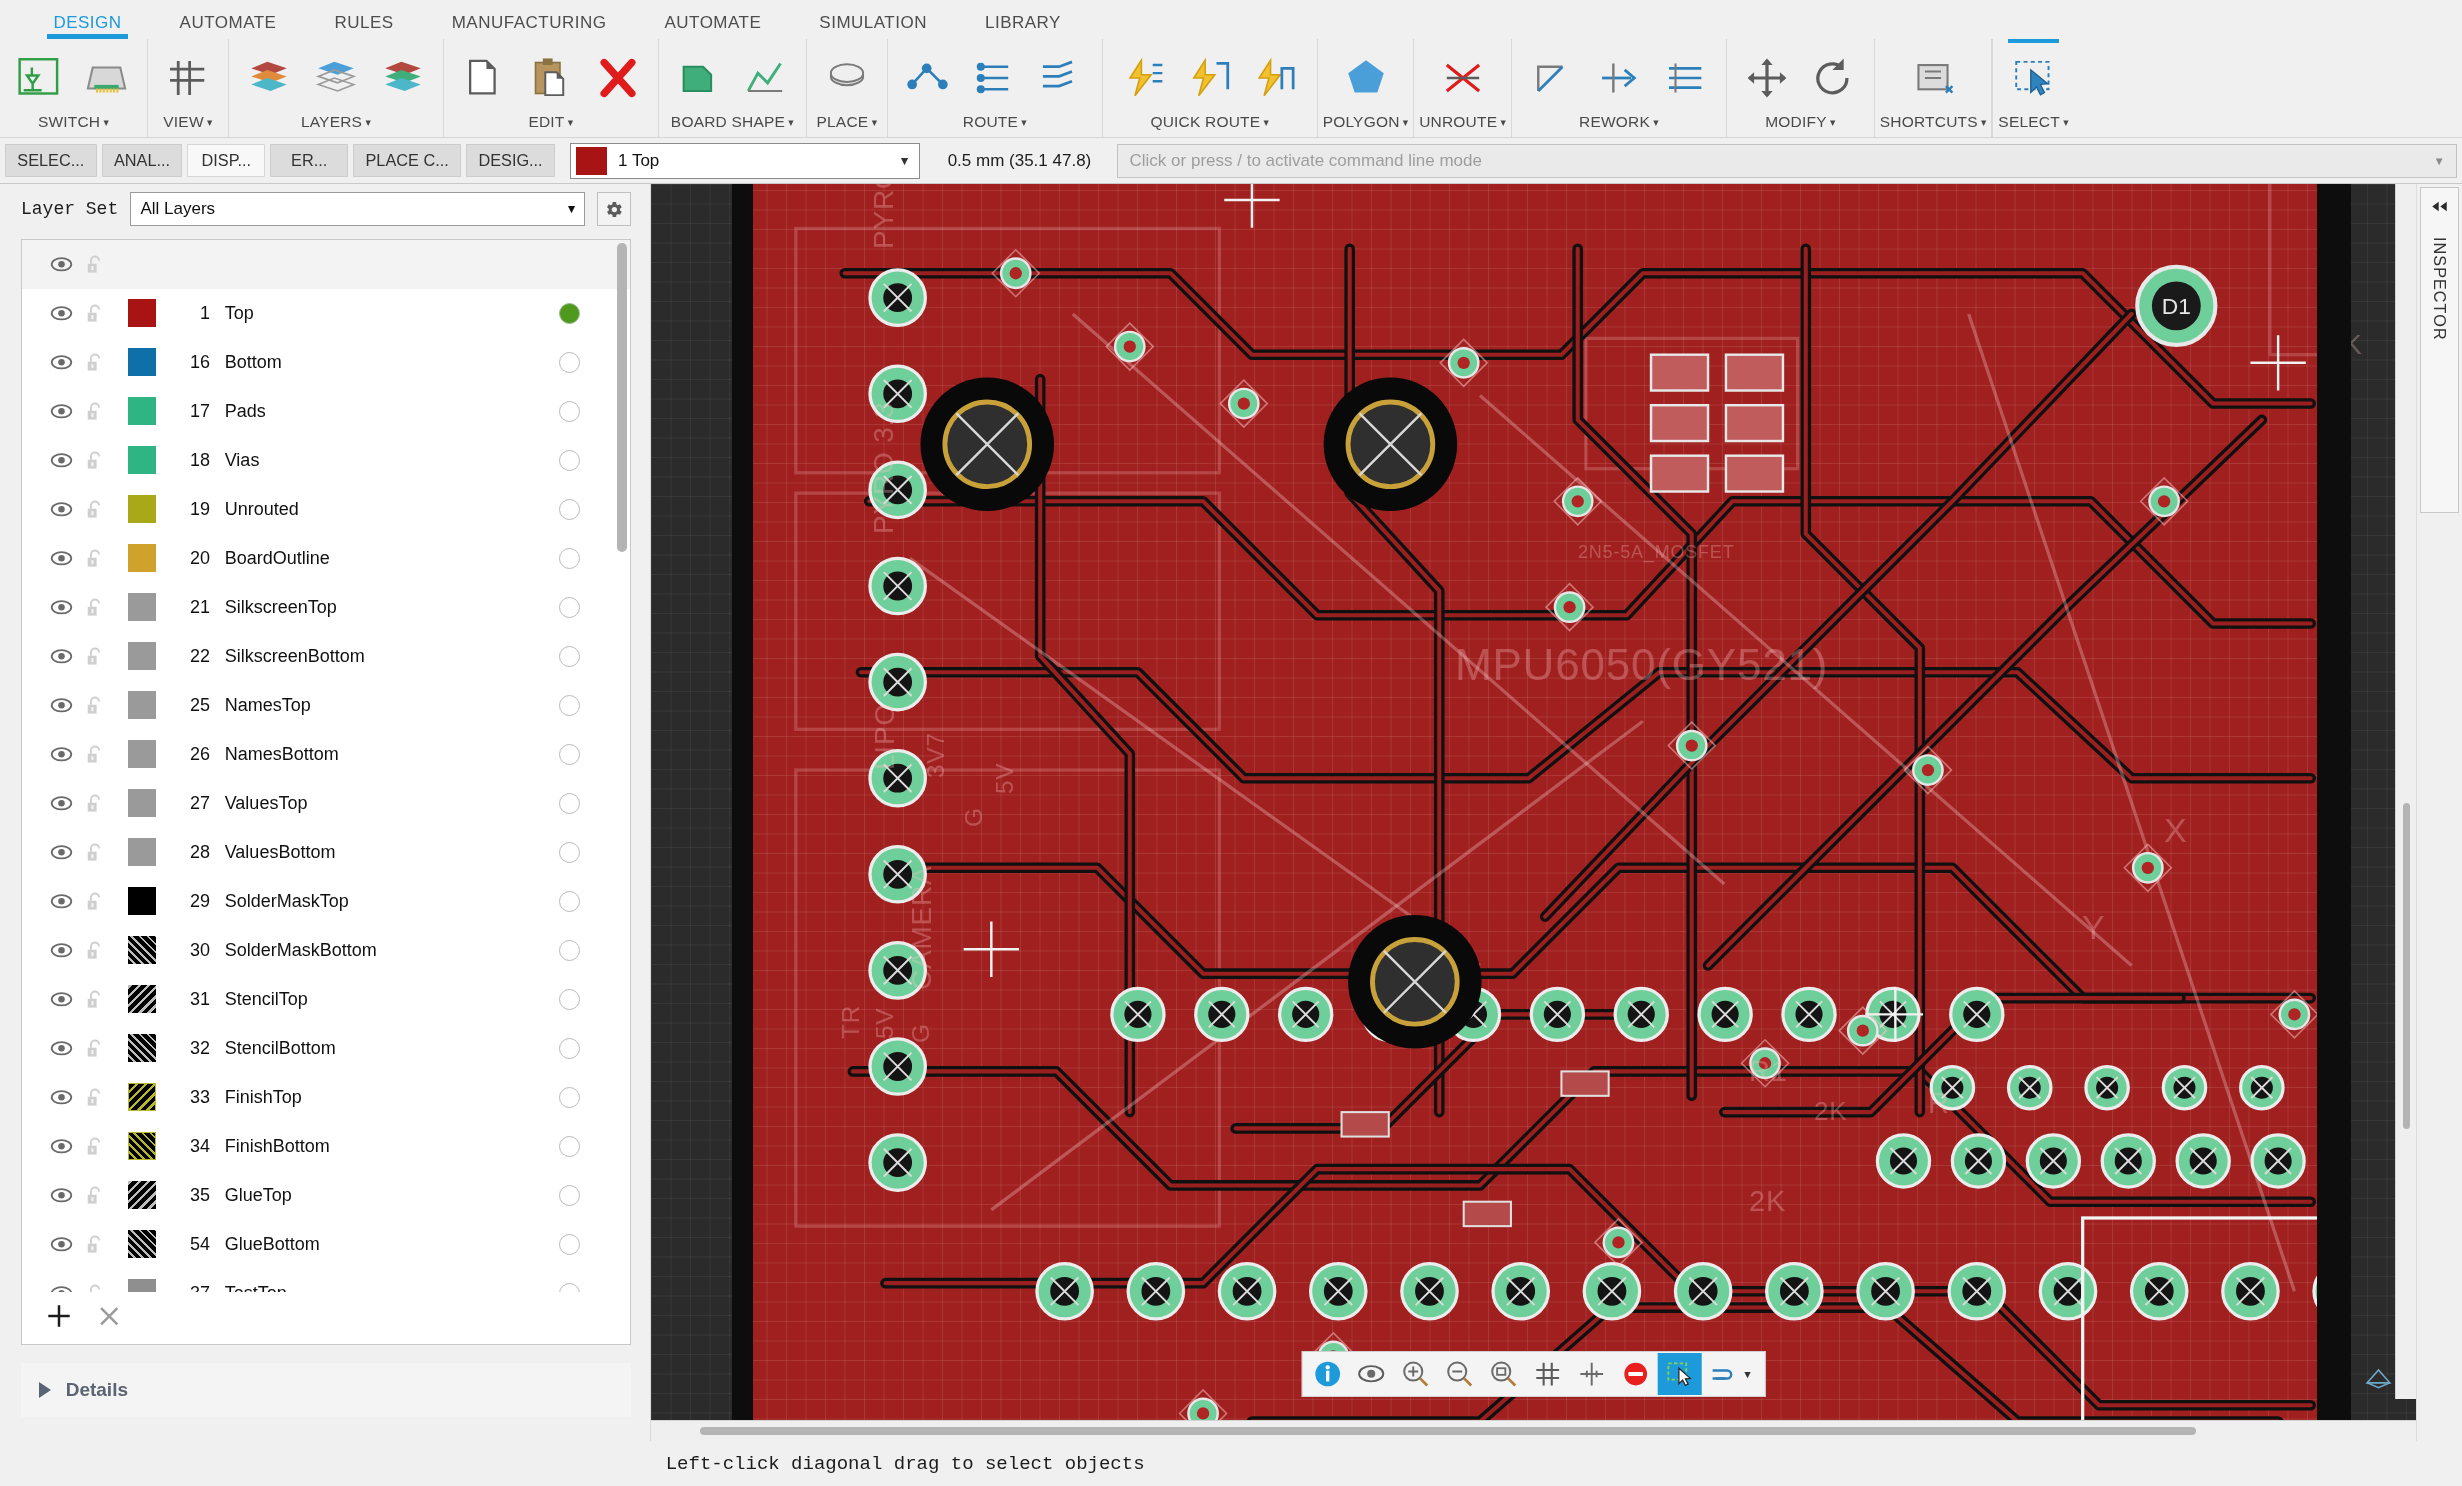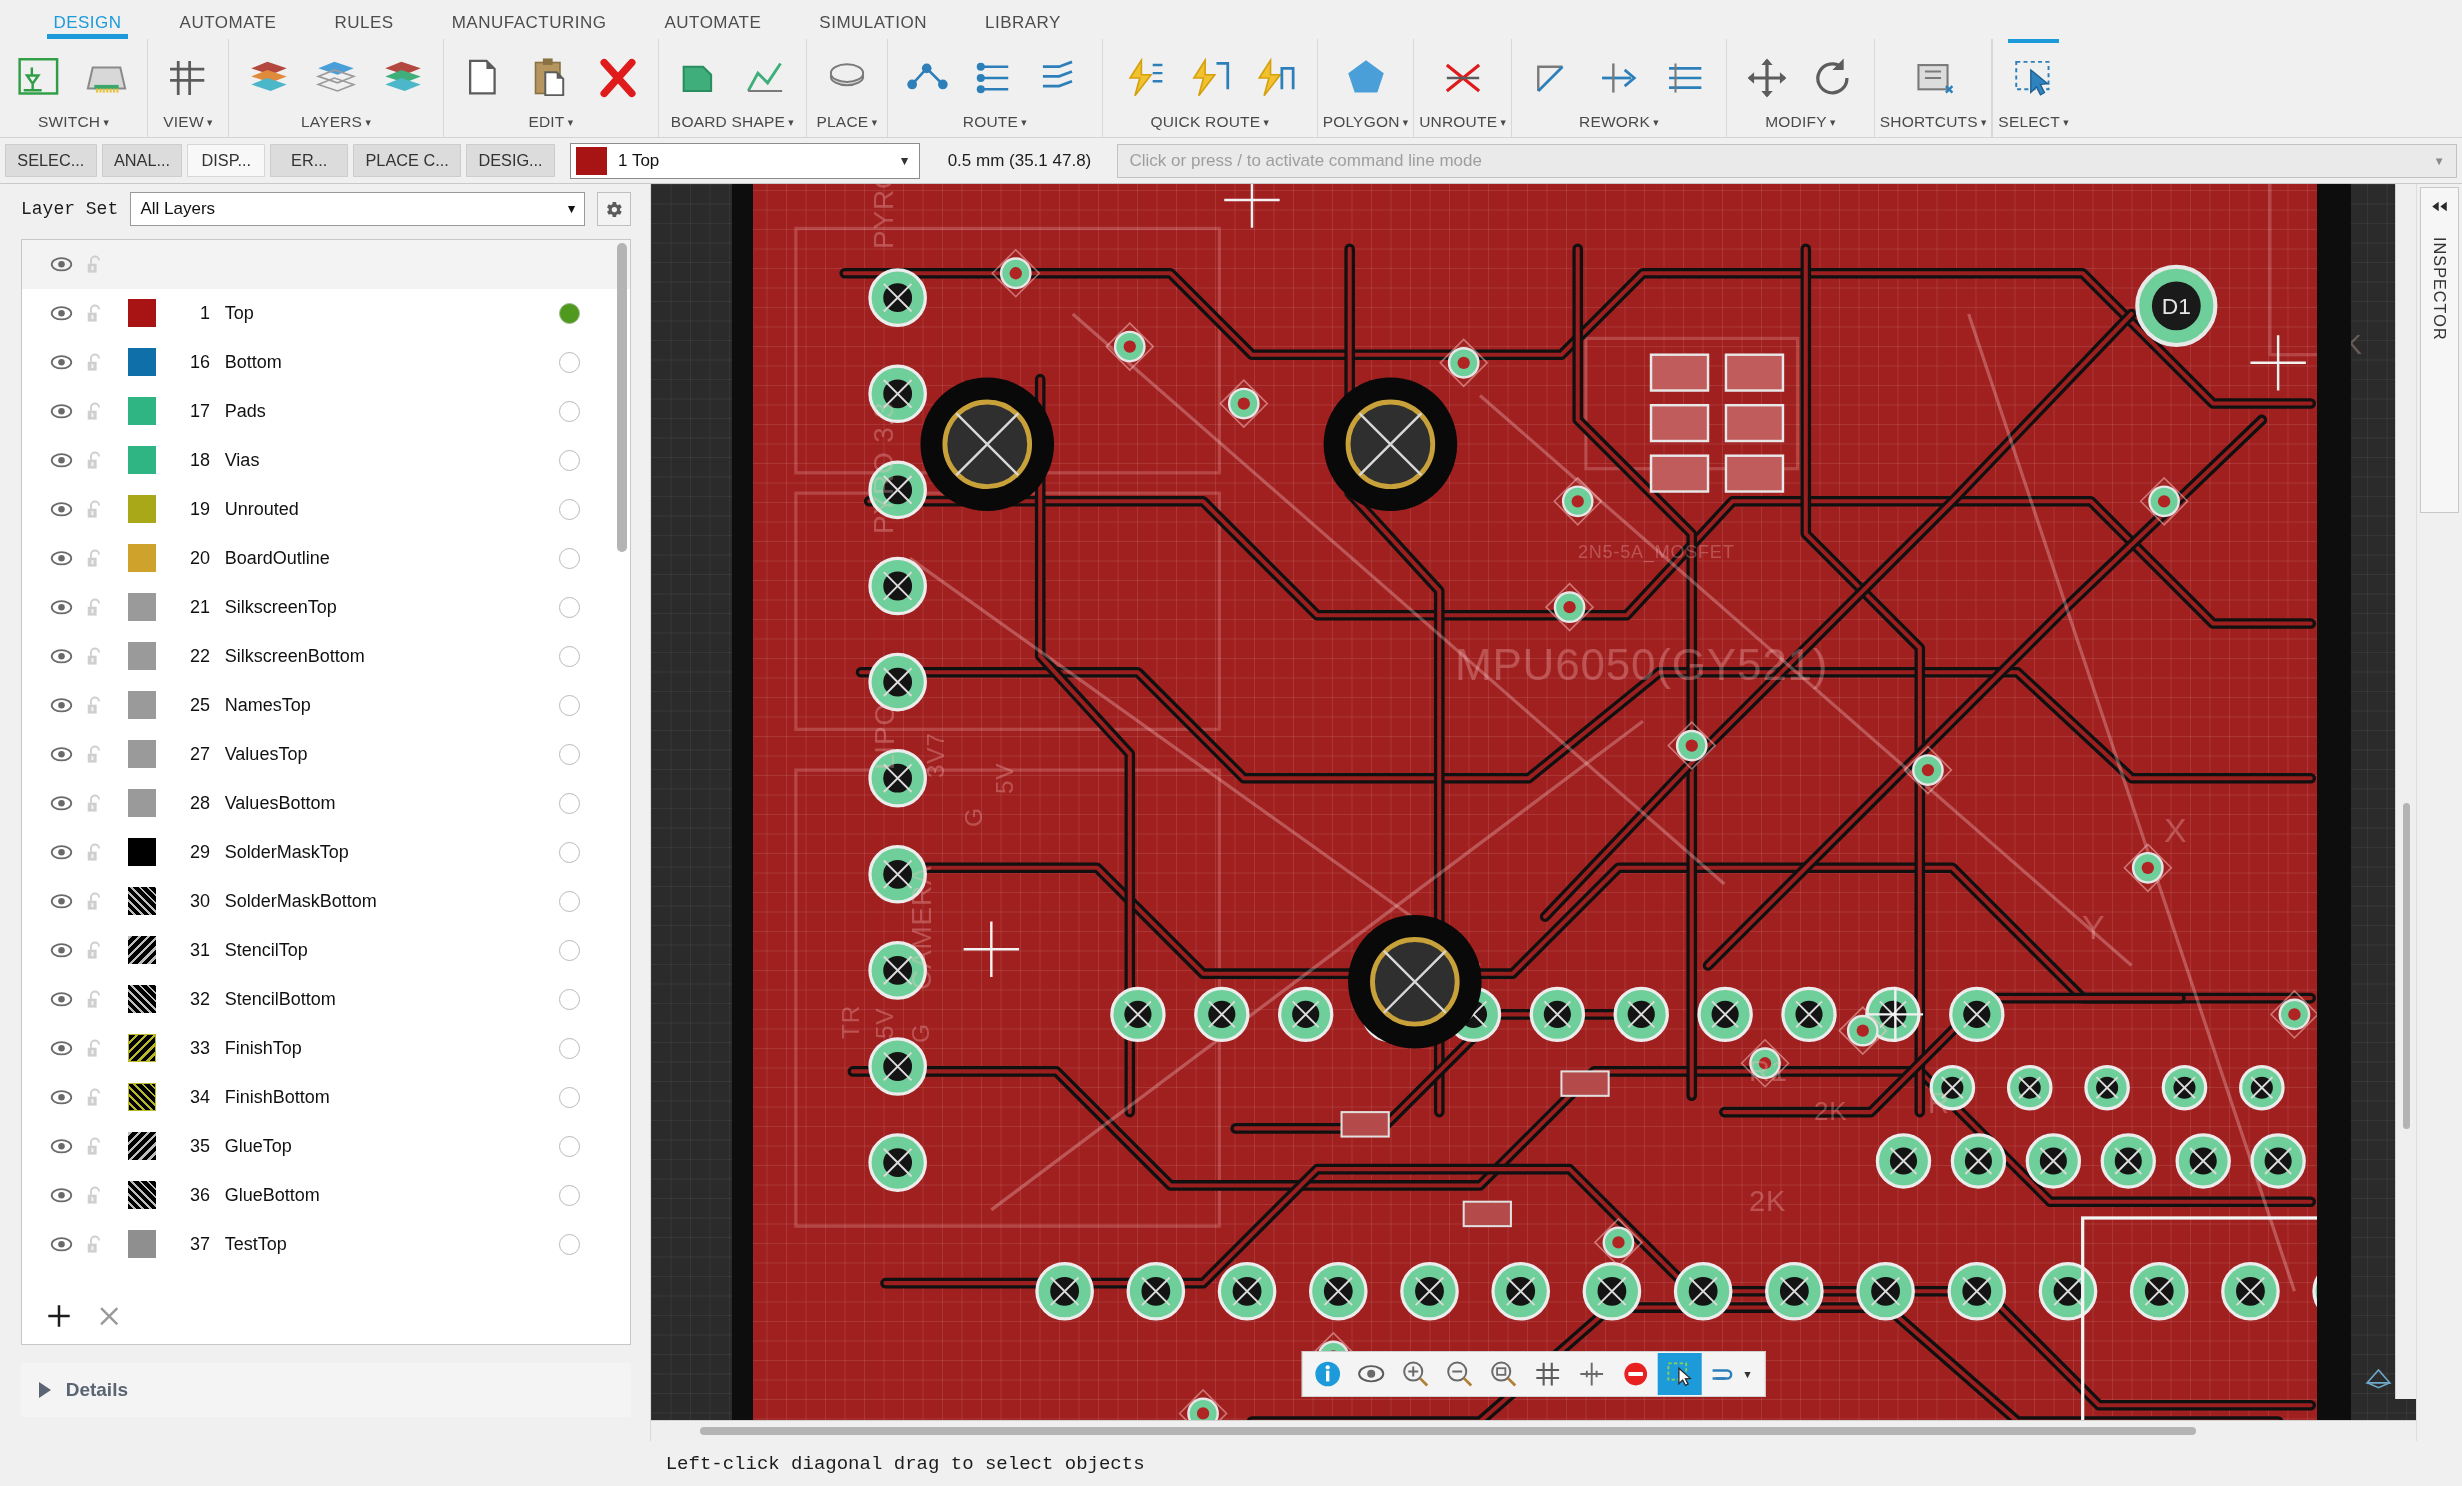--- a/index.html
+++ b/index.html
@@ -772,20 +772,39 @@
                 </svg>
     </div>
     <div class="lock">
       <svg width="18" height="21" viewBox="0 0 22 26">
                   <path d="M6 12V8a5 5 0 0 1 10 0" fill="none" stroke="#cfcfcf" stroke-width="2.4"></path>
                   <rect x="2" y="12" width="11" height="11" fill="#cfcfcf"></rect>
                   <rect x="6.5" y="15" width="2.6" height="5" fill="#f5f5f5"></rect>
                 </svg>
     </div>
     <div class="sw" style="background:#9a9a9a;"></div>
+    <div class="lnum">26</div>
+    <div class="lname">NamesBottom</div>
+    <div class="radio"></div>
+            </div>
+            <div class="layer-row">
+    <div class="eye">
+      <svg width="23" height="14.7" viewBox="0 0 28 18">
+                  <ellipse cx="14" cy="9" rx="12" ry="7.5" fill="none" stroke="#6a6a6a" stroke-width="2.2"></ellipse>
+                  <circle cx="14" cy="9" r="4" fill="#6a6a6a"></circle>
+                </svg>
+    </div>
+    <div class="lock">
+      <svg width="18" height="21" viewBox="0 0 22 26">
+                  <path d="M6 12V8a5 5 0 0 1 10 0" fill="none" stroke="#cfcfcf" stroke-width="2.4"></path>
+                  <rect x="2" y="12" width="11" height="11" fill="#cfcfcf"></rect>
+                  <rect x="6.5" y="15" width="2.6" height="5" fill="#f5f5f5"></rect>
+                </svg>
+    </div>
+    <div class="sw" style="background:#9a9a9a;"></div>
     <div class="lnum">27</div>
     <div class="lname">ValuesTop</div>
     <div class="radio"></div>
             </div>
             <div class="layer-row">
     <div class="eye">
       <svg width="23" height="14.7" viewBox="0 0 28 18">
                   <ellipse cx="14" cy="9" rx="12" ry="7.5" fill="none" stroke="#6a6a6a" stroke-width="2.2"></ellipse>
                   <circle cx="14" cy="9" r="4" fill="#6a6a6a"></circle>
                 </svg>
@@ -943,21 +962,21 @@
                 </svg>
     </div>
     <div class="lock">
       <svg width="18" height="21" viewBox="0 0 22 26">
                   <path d="M6 12V8a5 5 0 0 1 10 0" fill="none" stroke="#cfcfcf" stroke-width="2.4"></path>
                   <rect x="2" y="12" width="11" height="11" fill="#cfcfcf"></rect>
                   <rect x="6.5" y="15" width="2.6" height="5" fill="#f5f5f5"></rect>
                 </svg>
     </div>
     <div class="sw" style="background:repeating-linear-gradient(45deg,#000 0 4.1px,#bdbdbd 4.1px 5.7px);"></div>
-    <div class="lnum">36</div>
+    <div class="lnum">54</div>
     <div class="lname">GlueBottom</div>
     <div class="radio"></div>
             </div>
             <div class="layer-row">
     <div class="eye">
       <svg width="23" height="14.7" viewBox="0 0 28 18">
                   <ellipse cx="14" cy="9" rx="12" ry="7.5" fill="none" stroke="#6a6a6a" stroke-width="2.2"></ellipse>
                   <circle cx="14" cy="9" r="4" fill="#6a6a6a"></circle>
                 </svg>
     </div>

